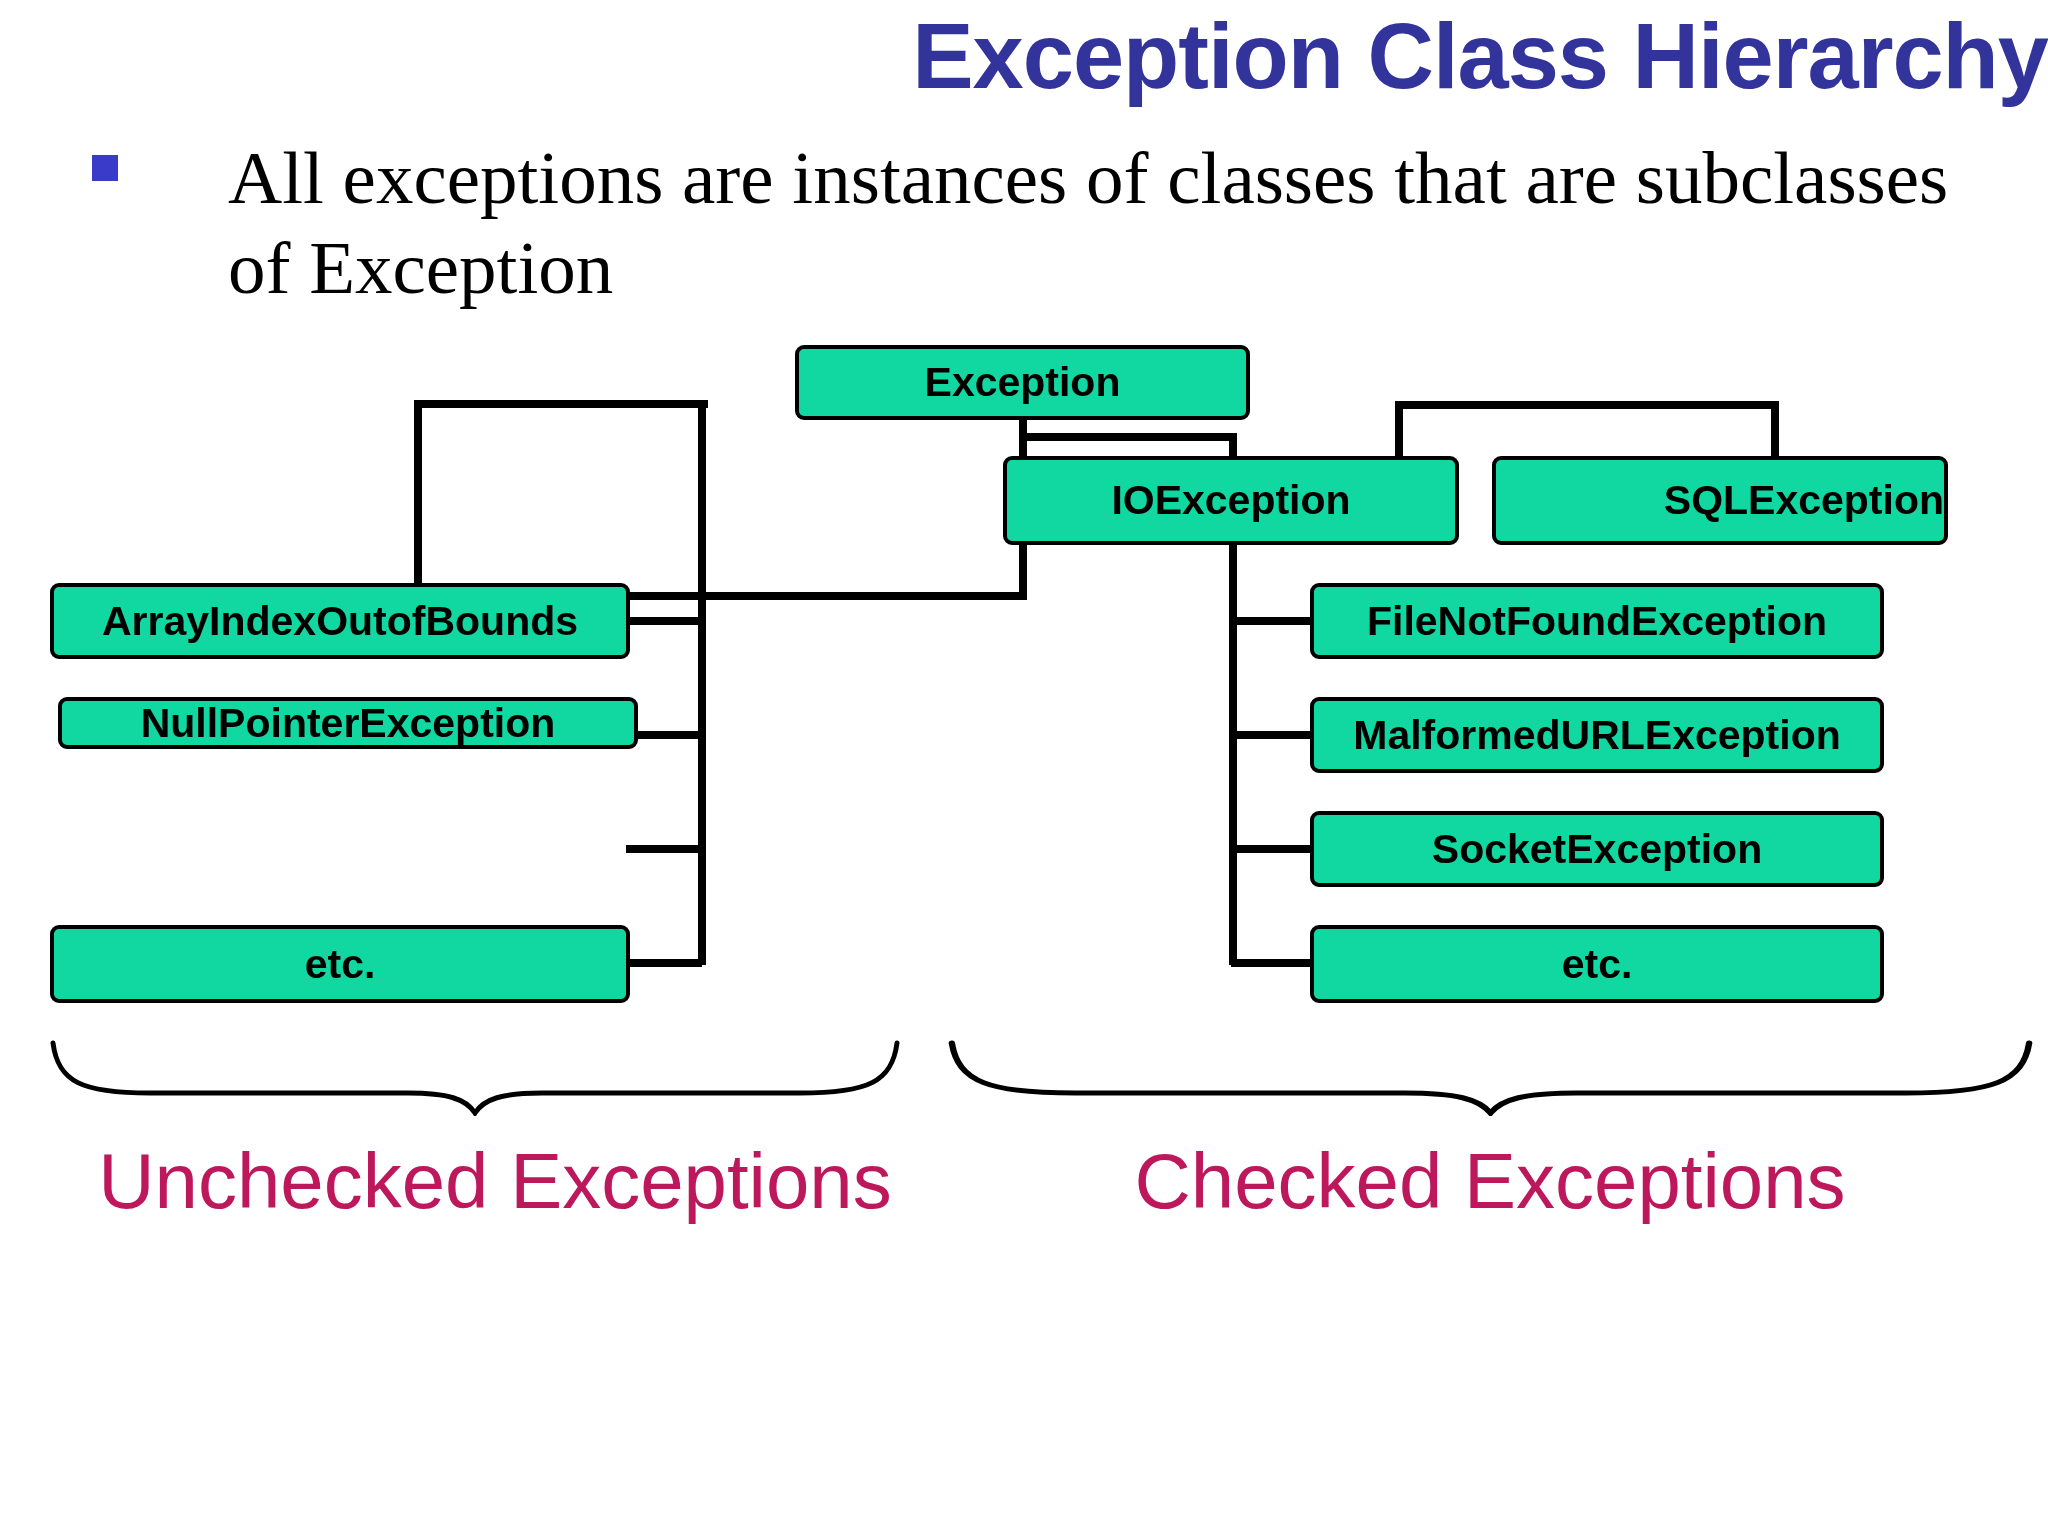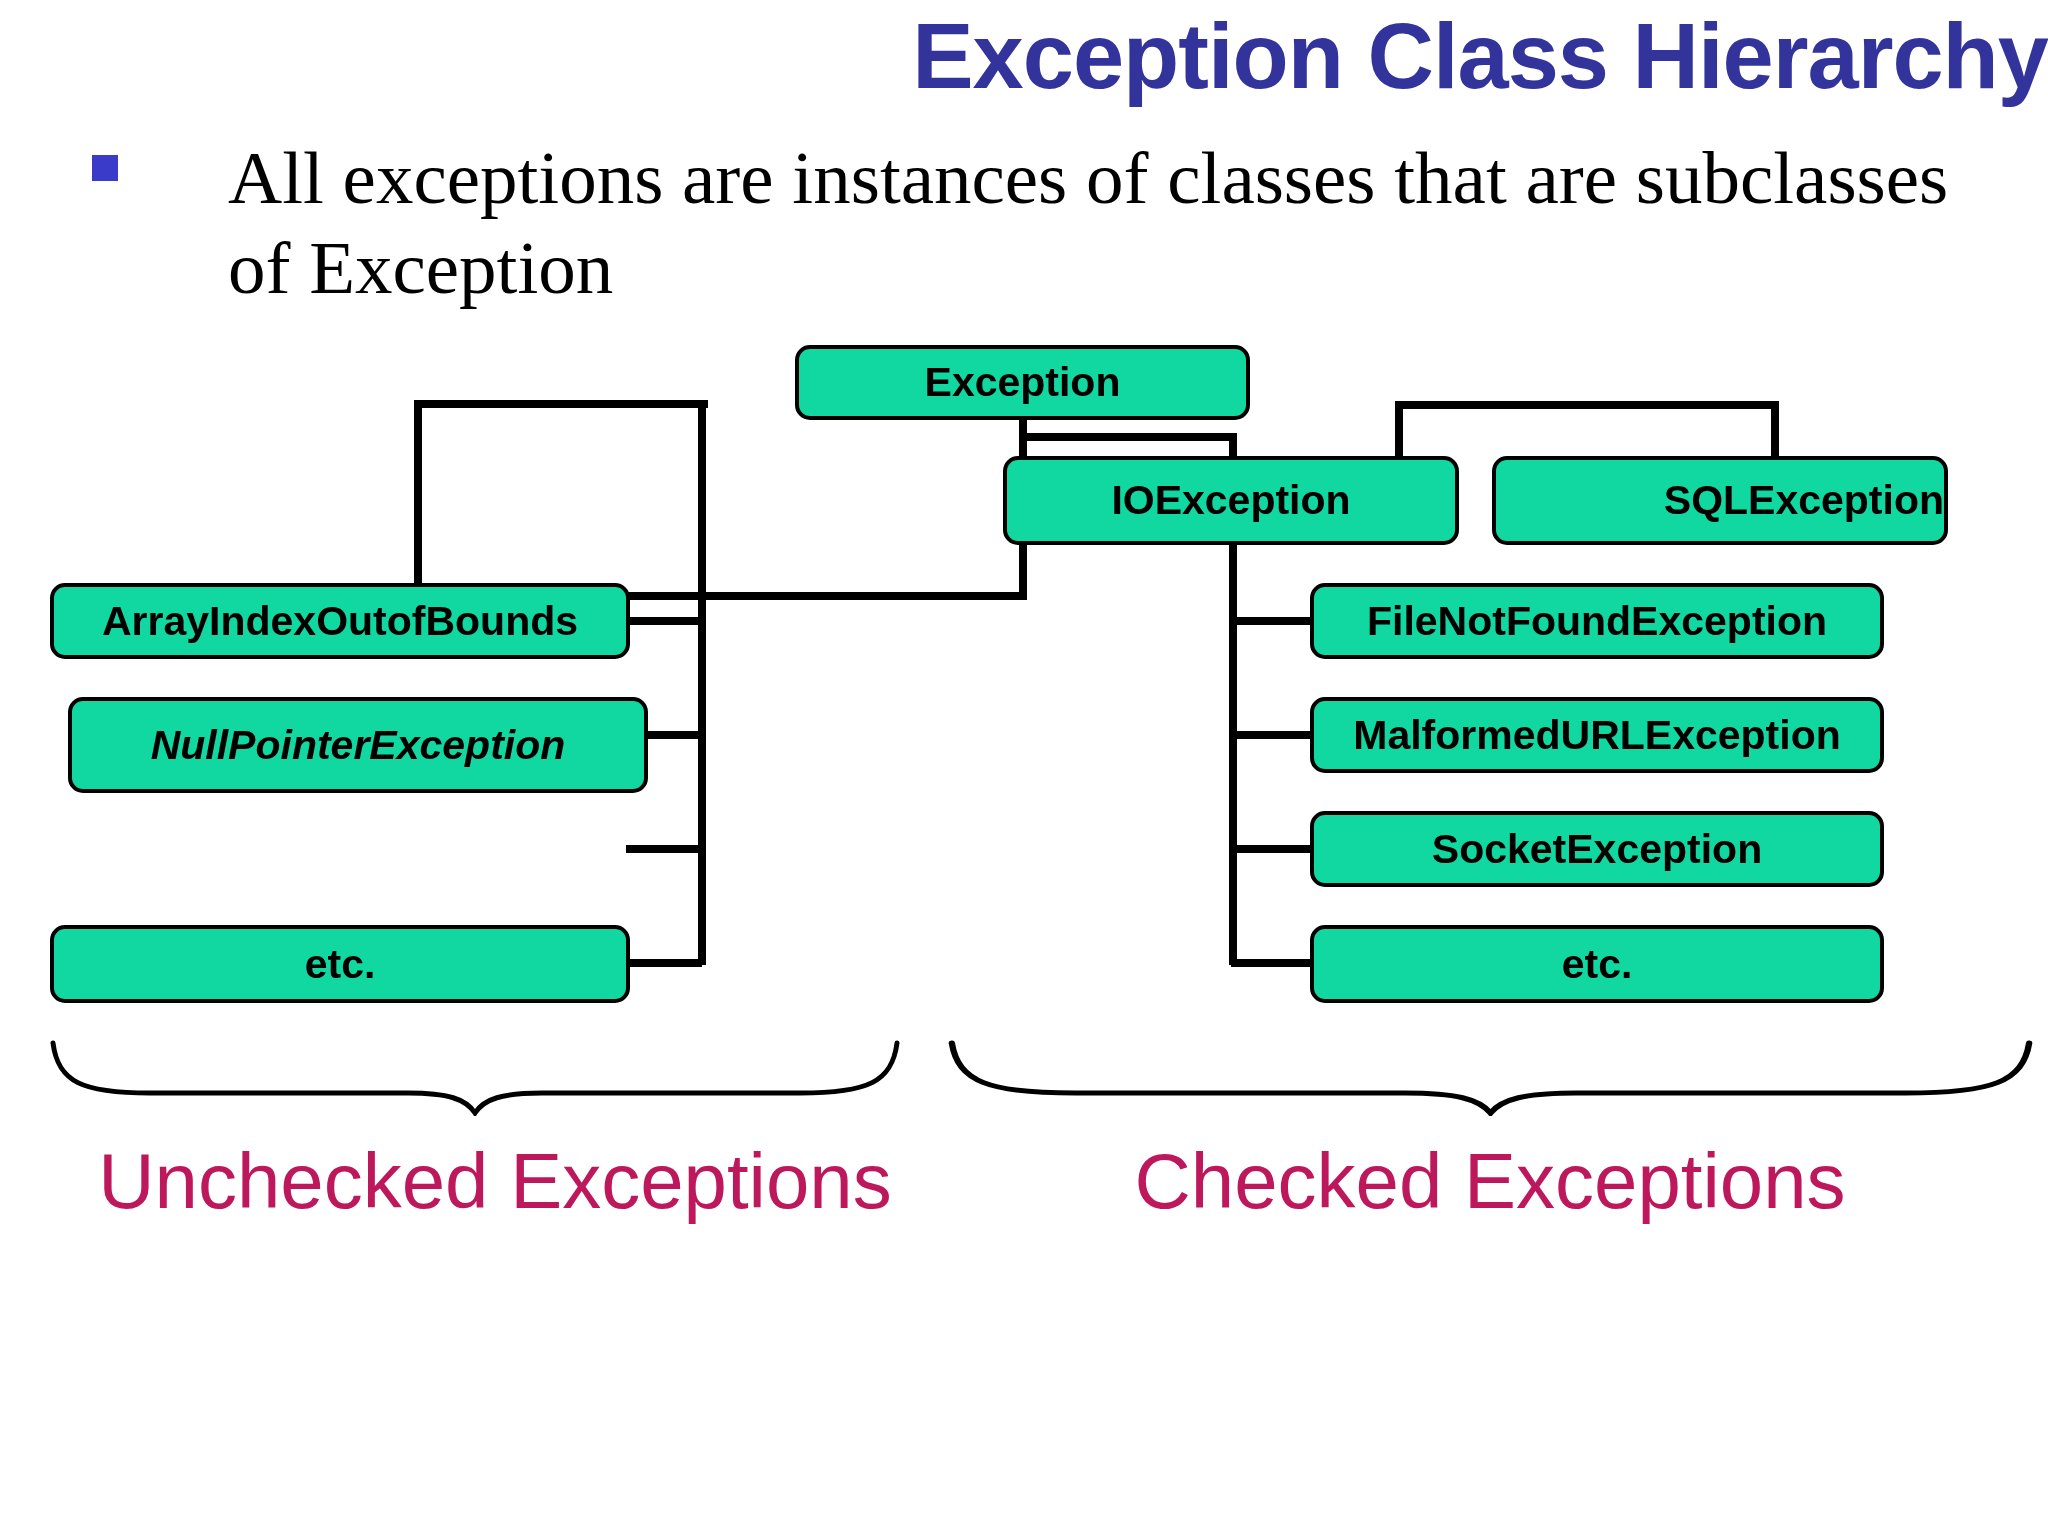--- a/index.html
+++ b/index.html
@@ -24,21 +24,21 @@
   .bullet-text{
     position:absolute;left:228px;top:133px;width:1760px;
     font-family:"Liberation Serif",serif;
     font-size:75px;line-height:90px;
     color:var(--body-text,#000);
   }
   .node{
     position:absolute;box-sizing:border-box;
     background:var(--node-fill,#11d8a1);
     border:4px solid var(--node-border,#000);
-    border-radius:15px;
+    border-radius:9px;
     display:flex;align-items:center;justify-content:center;
     font-size:41px;font-weight:bold;color:#000;
     z-index:2;white-space:nowrap;
   }
   .conn{position:absolute;background:var(--connector,#000);z-index:1;}
   .brace{position:absolute;z-index:1;}
   .group-label{
     position:absolute;
     font-size:78px;font-weight:400;color:#be185d;
     text-align:center;white-space:nowrap;
@@ -93,21 +93,21 @@
   <div class="node" style="left:1003px;top:456px;width:456px;height:89px;">
     <span>IOException</span>
   </div>
   <div class="node" style="left:1492px;top:456px;width:456px;height:89px;justify-content:flex-end;">
     <span>SQLException</span>
   </div>
 
   <div class="node" style="left:50px;top:583px;width:580px;height:76px;">
     <span>ArrayIndexOutofBounds</span>
   </div>
-  <div class="node" style="left:68px;top:697px;width:580px;height:96px;font-style:italic;">
+  <div class="node" style="left:58px;top:697px;width:580px;height:52px;">
     <span>NullPointerException</span>
   </div>
   <div class="node" style="left:50px;top:925px;width:580px;height:78px;">
     <span>etc.</span>
   </div>
 
   <div class="node" style="left:1310px;top:583px;width:574px;height:76px;">
     <span>FileNotFoundException</span>
   </div>
   <div class="node" style="left:1310px;top:697px;width:574px;height:76px;">

